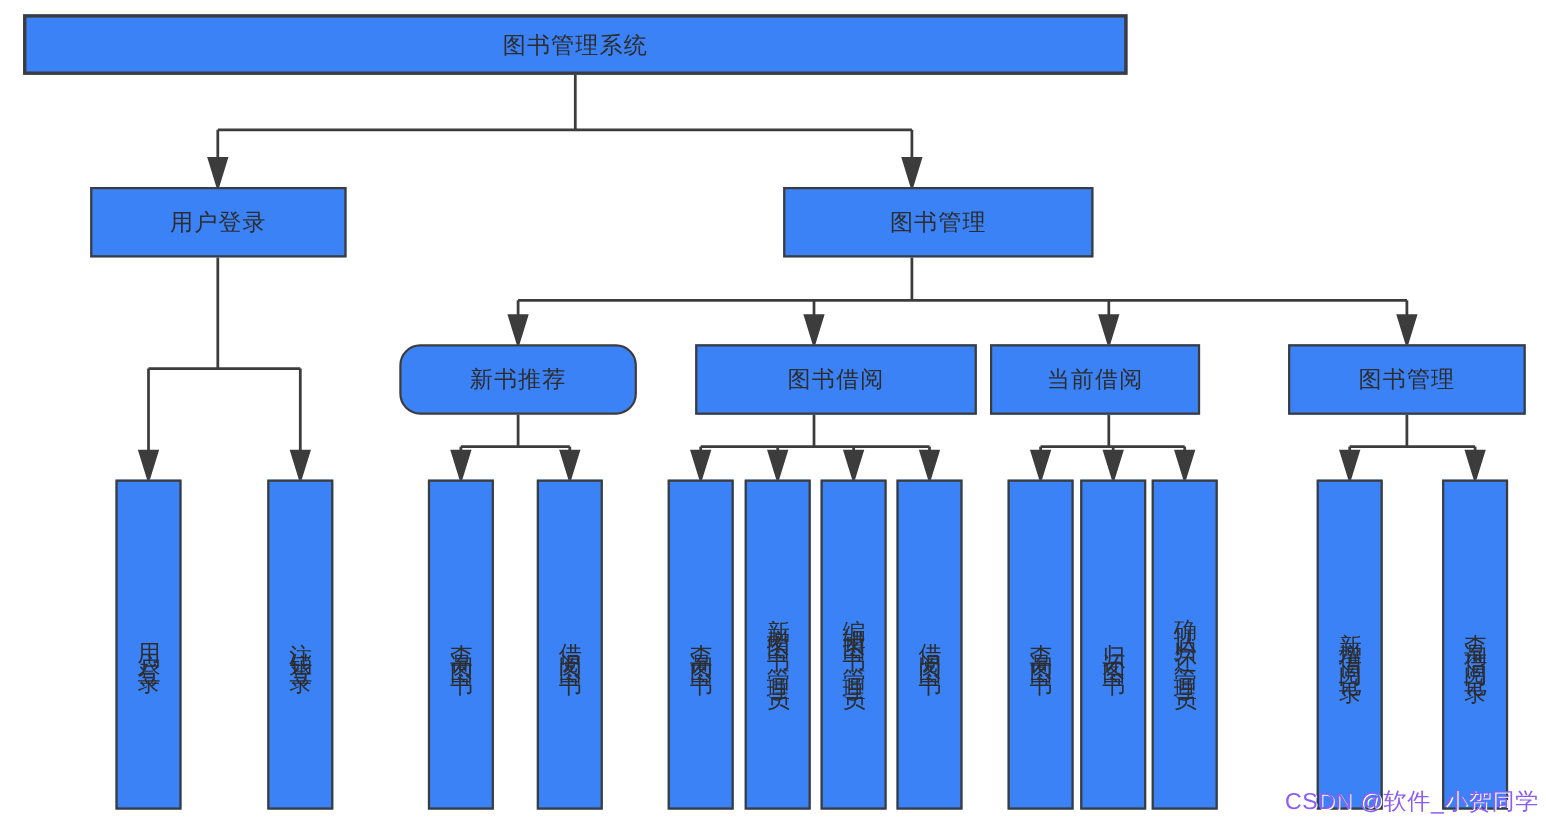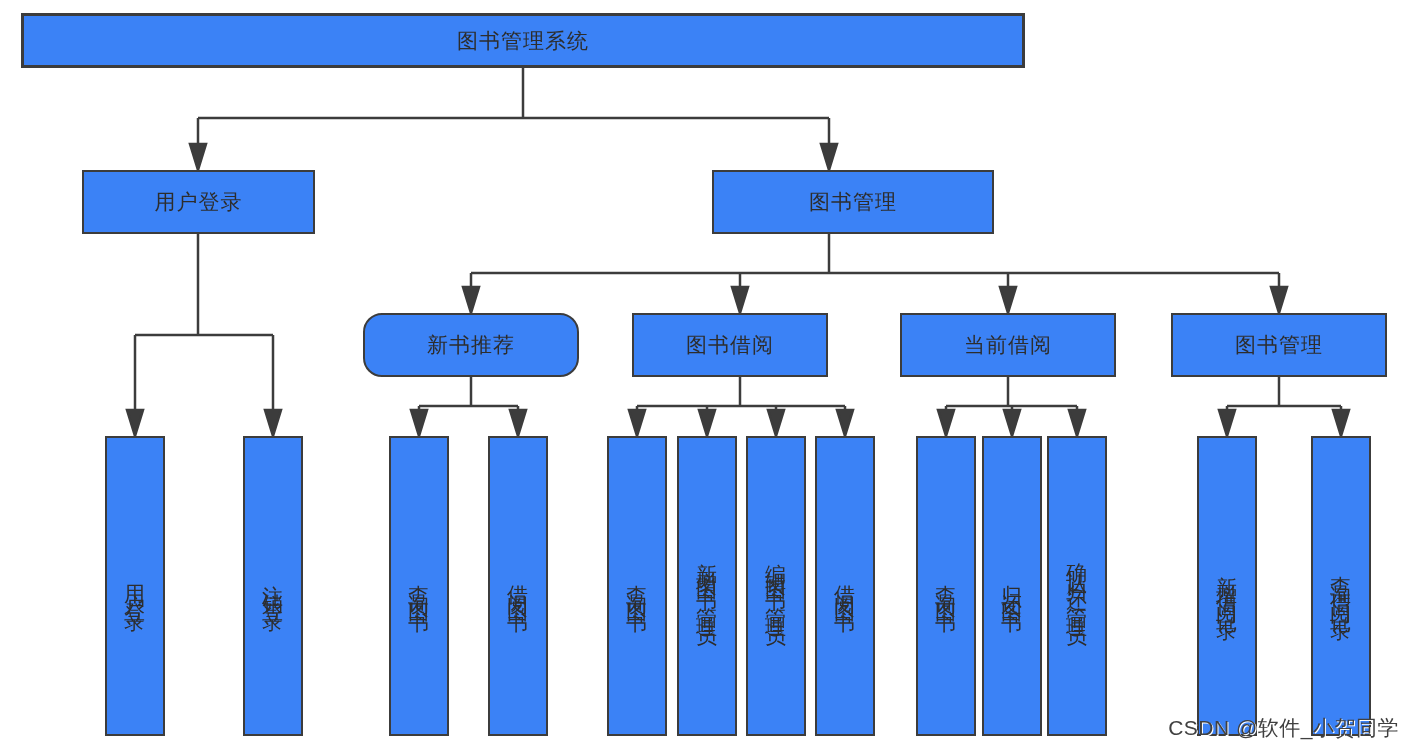--- a/index.html
+++ b/index.html
@@ -12,21 +12,21 @@
     position:absolute;box-sizing:border-box;background:#3b82f6;
     border:2.5px solid #3c3c3c;display:flex;align-items:center;justify-content:center;
   }
   .hbox{font-size:21px;letter-spacing:1px;}
   .root{border-width:3px;}
   .vbox span{
     writing-mode:vertical-rl;text-orientation:mixed;
     font-size:21px;letter-spacing:9px;line-height:1;white-space:nowrap;
   }
   .watermark{
-    position:absolute;right:6px;bottom:5px;font-size:21px;color:#404040;
+    position:absolute;right:6px;bottom:5px;font-size:21px;color:#8b5cf6;
     text-shadow:1px 1px 0 #ffffff;letter-spacing:0.5px;
   }
 </style>
 </head>
 <body>
 
 <div id="canvas">
 
   <svg id="edges" viewBox="0 0 1405 747" xmlns="http://www.w3.org/2000/svg" stroke="#3c3c3c" stroke-width="2.5" fill="#3c3c3c">
 
@@ -97,24 +97,24 @@
   <div class="node hbox" style="left:82px;top:170px;width:233px;height:64px;">
     <span>用户登录</span>
   </div>
   <div class="node hbox" style="left:712px;top:170px;width:282px;height:64px;">
     <span>图书管理</span>
   </div>
 
   <div class="node hbox" style="left:363px;top:313px;width:216px;height:64px;border-radius:19px;">
     <span>新书推荐</span>
   </div>
-  <div class="node hbox" style="left:632px;top:313px;width:196px;height:64px;">
+  <div class="node hbox" style="left:632px;top:313px;width:256px;height:64px;">
     <span>图书借阅</span>
   </div>
-  <div class="node hbox" style="left:900px;top:313px;width:216px;height:64px;text-align:center;">
+  <div class="node hbox" style="left:900px;top:313px;width:191px;height:64px;text-align:center;">
     <span>当前借阅</span>
   </div>
   <div class="node hbox" style="left:1171px;top:313px;width:216px;height:64px;">
     <span>图书管理</span>
   </div>
 
   <div class="node vbox" style="left:105px;top:436px;width:60px;height:300px;">
     <span>用户登录</span>
   </div>
   <div class="node vbox" style="left:243px;top:436px;width:60px;height:300px;">

